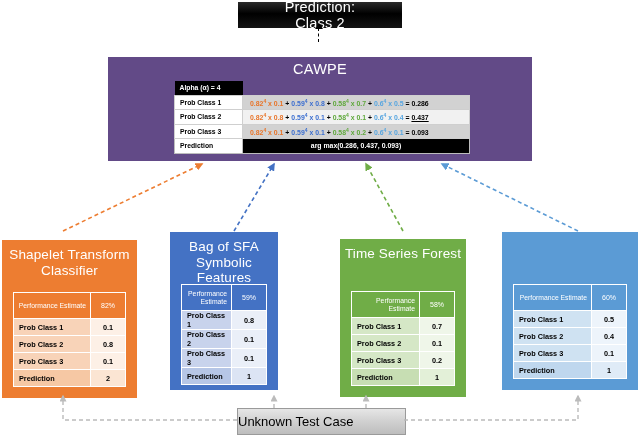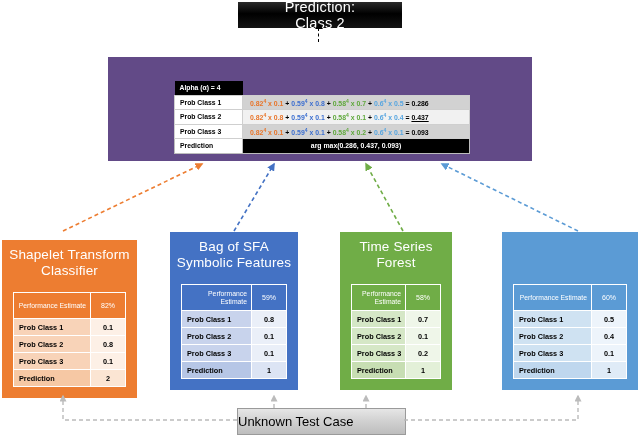--- a/index.html
+++ b/index.html
@@ -94,29 +94,29 @@
 
   
   #clf-stc{left:2px;width:135px;background:#ED7D31;margin-top:8px;}
   #clf-stc .pe-lbl,#clf-stc .pe-val{background:#ED7D31;}
   #clf-stc .r-lbl{background:#F8D3B8;}
   #clf-stc .r-val{background:#FDF0E6;}
   #clf-stc .f-lbl{background:#F6C8A4;}
   #clf-stc .f-val{background:#FBE5D3;}
 
   
-  #clf-boss{left:170px;width:128px;background:#4472C4;}
+  #clf-boss{left:170px;width:108px;background:#4472C4;}
   #clf-boss .pe-lbl,#clf-boss .pe-val{background:#4472C4;}
   #clf-boss .r-lbl{background:#C8D3EC;}
   #clf-boss .r-val{background:#EAEFF8;}
   #clf-boss .f-lbl{background:#B6C6E6;}
   #clf-boss .f-val{background:#DCE4F4;}
 
   
-  #clf-tsf{left:340px;width:112px;background:#70AD47;}
+  #clf-tsf{left:340px;width:126px;background:#70AD47;margin-top:7px;}
   #clf-tsf .pe-lbl,#clf-tsf .pe-val{background:#70AD47;}
   #clf-tsf .r-lbl{background:#D5E7C6;}
   #clf-tsf .r-val{background:#EFF6E9;}
   #clf-tsf .f-lbl{background:#C7DEB3;}
   #clf-tsf .f-val{background:#E3F0D8;}
 
   
   #clf-rise{left:502px;width:136px;background:#5B9BD5;}
   #clf-rise .pe-lbl,#clf-rise .pe-val{background:#5B9BD5;}
   #clf-rise .r-lbl{background:#CFE2F2;}
@@ -139,20 +139,21 @@
 </head>
 <body>
 
 <div class="abs" id="prediction-banner">
   <span>Prediction: </span>
     <span class="cls">Class 2</span>
 </div>
 <div class="abs arrow-up-black"></div>
 
 <div class="abs" id="cawpe-panel">
+  <div id="cawpe-title">CAWPE</div>
   <table id="cawpe-table">
     <tbody>
         <tr>
       <td class="alpha-cell">Alpha (α) = 4</td>
       <td class="alpha-blank"></td>
     </tr>
     </tbody>
       <tbody id="cawpe-rows">
         <tr>
           <td class="lbl-cell">Prob Class 1</td>

